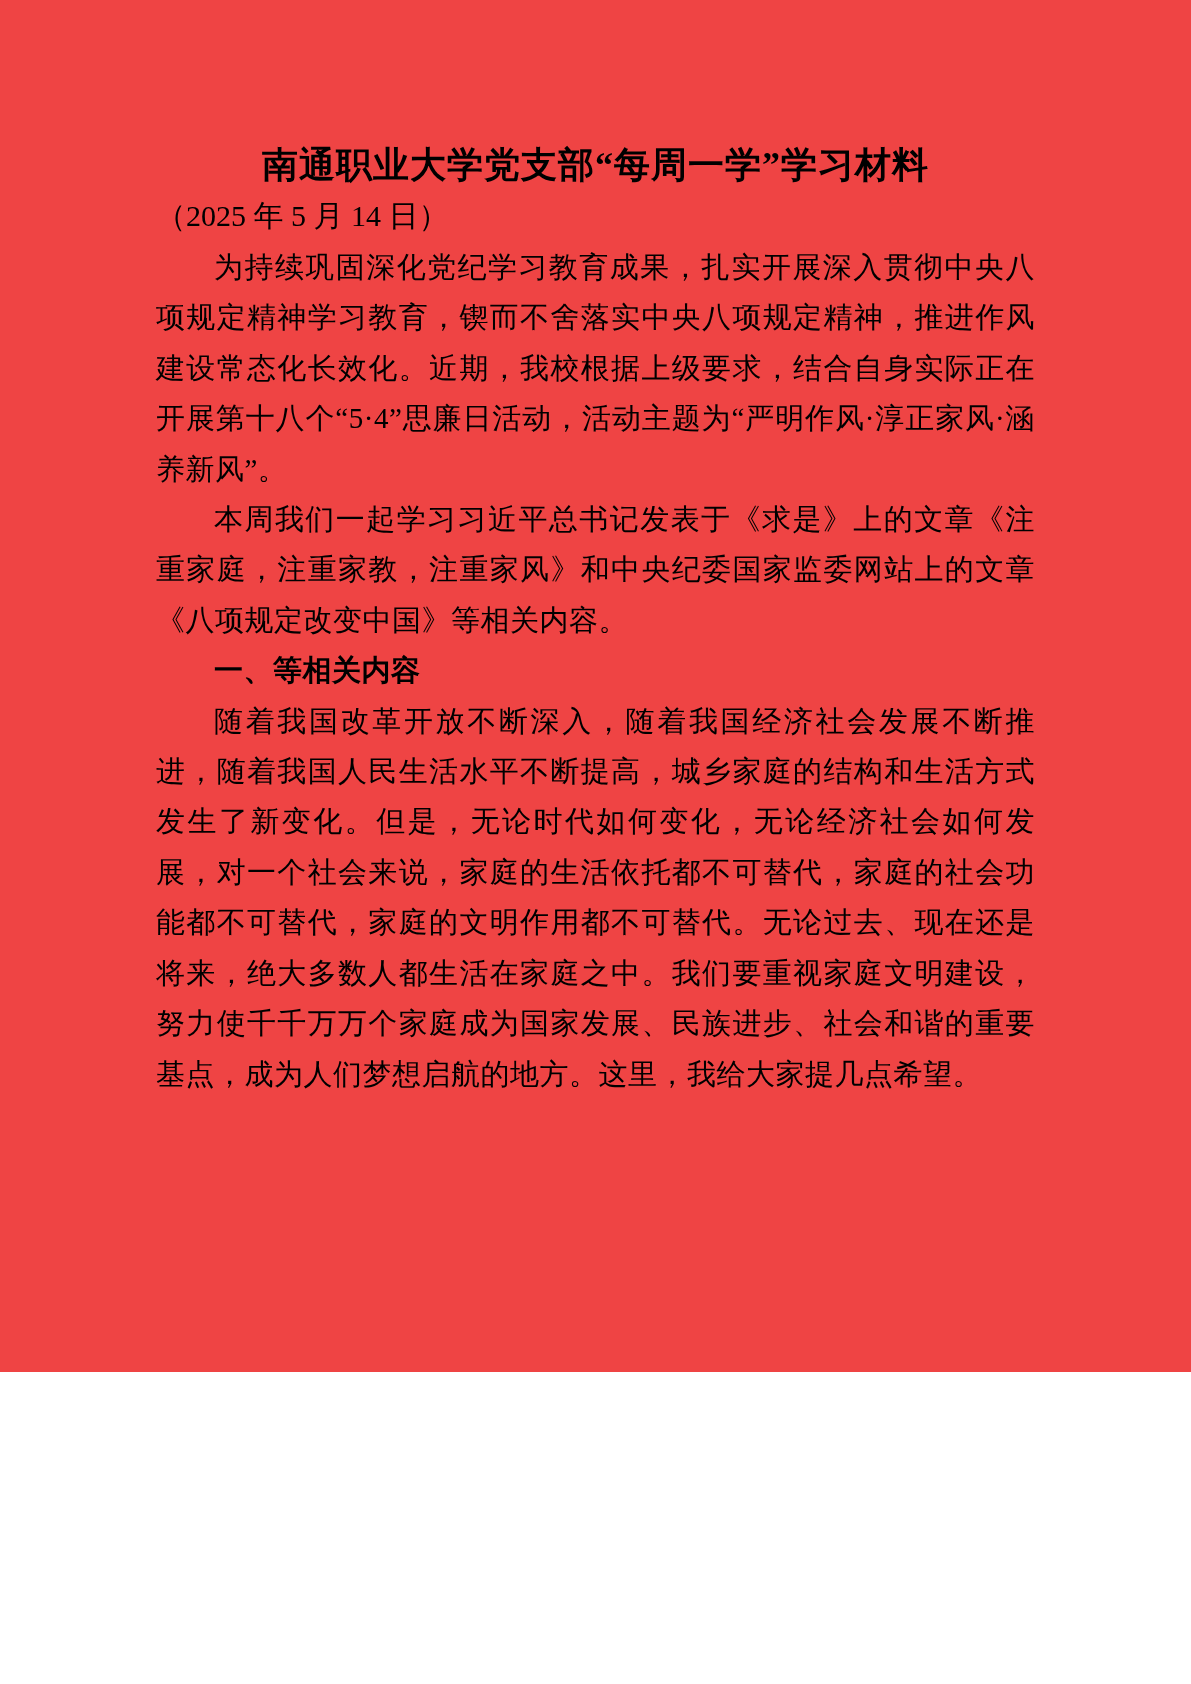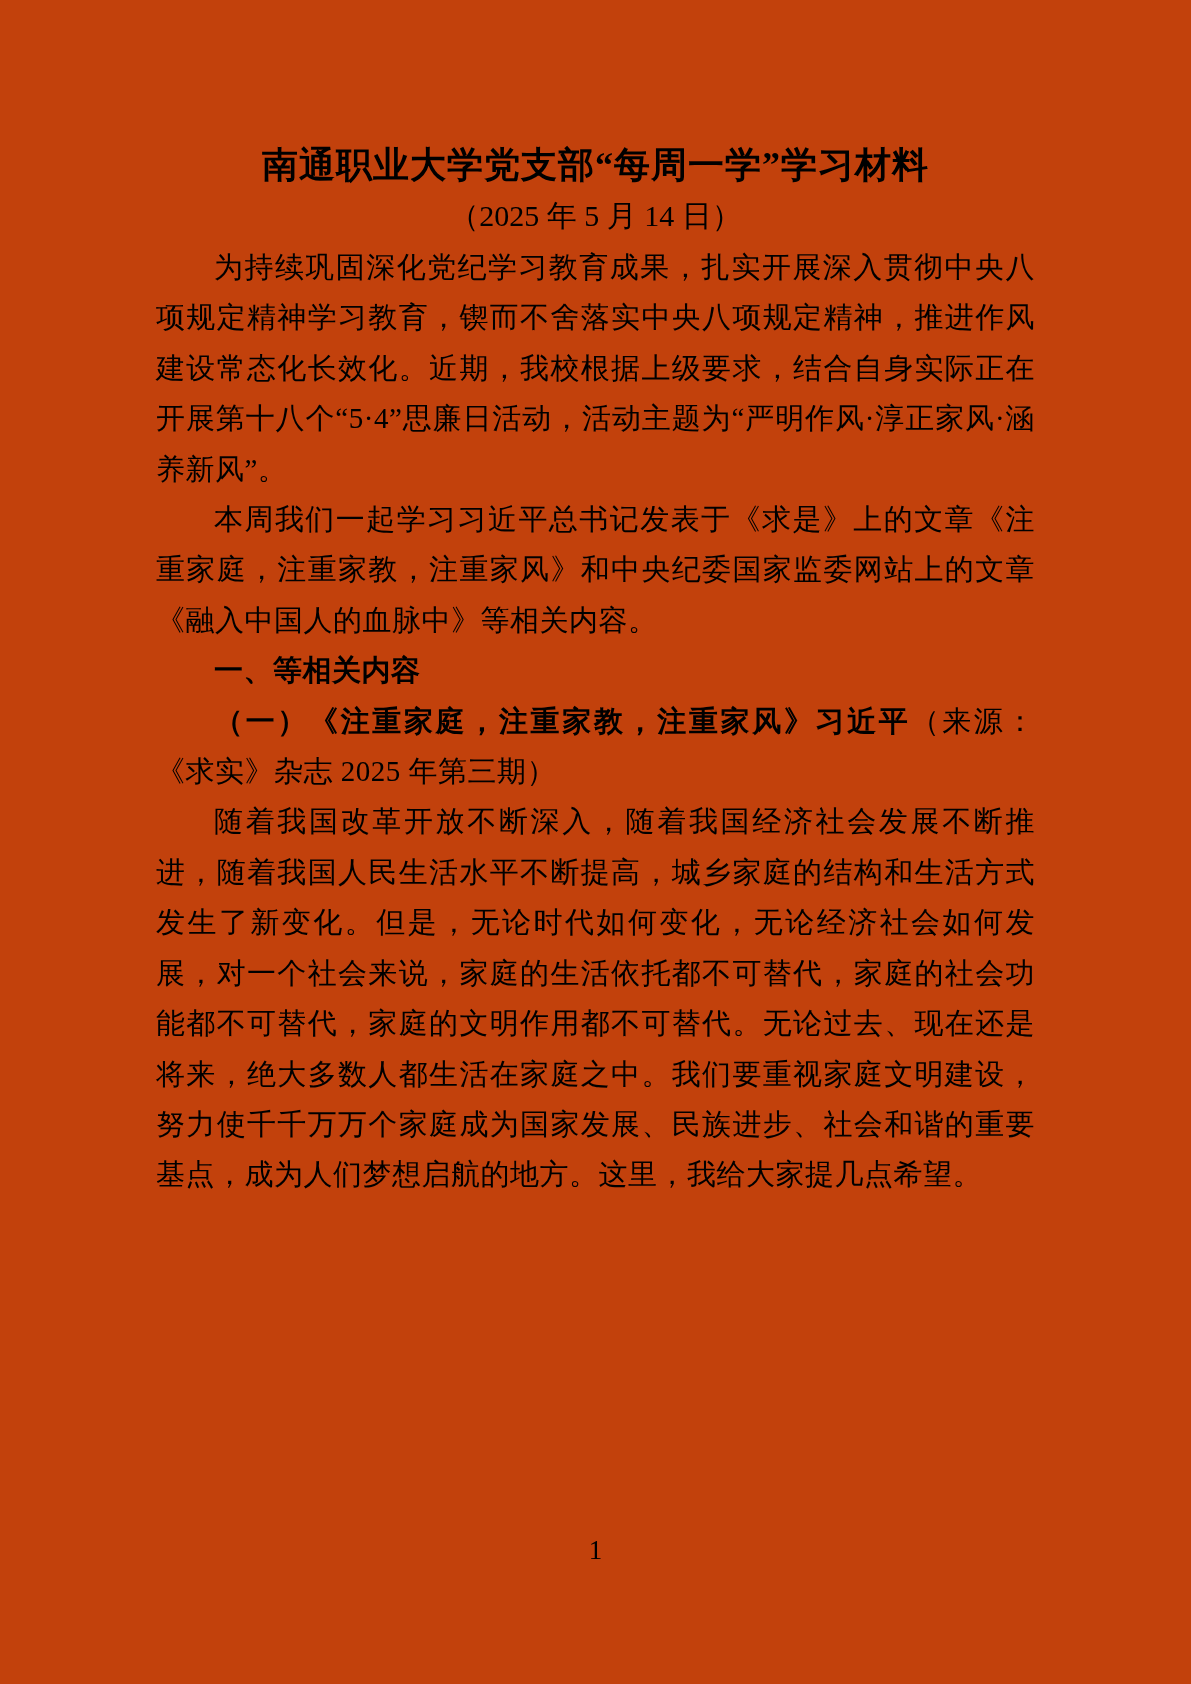--- a/index.html
+++ b/index.html
@@ -3,22 +3,22 @@
 <meta charset="utf-8">
 <style>
   html, body {
     margin: 0;
     padding: 0;
     background: #ffffff;
   }
   .page {
     position: relative;
     width: 1191px;
-    height: 1684px;
-    background: #c2410c;
+    height: 1372px;
+    background: #ef4444;
     color: #000000;
     font-family: "Liberation Serif", "DejaVu Serif", serif;
     overflow: hidden;
   }
   .content {
     position: absolute;
     left: 156px;
     top: 140px;
     width: 879px;
   }
@@ -27,21 +27,20 @@
     font-size: 36px;
     line-height: 50px;
     font-weight: bold;
     text-align: center;
     letter-spacing: 1px;
   }
   .doc-date {
     margin: 0;
     font-size: 30px;
     line-height: 52px;
-    text-align: center;
   }
   .body-text p {
     margin: 0;
     font-size: 29px;
     line-height: 50.4px;
     text-align: justify;
     letter-spacing: 0.5px;
   }
   .indent {
     text-indent: 2em;
@@ -73,25 +72,24 @@
 
     <h1 class="doc-title">南通职业大学党支部“每周一学”学习材料</h1>
 
     <div class="doc-date">（2025 年 5 月 14 日）</div>
 
     <div class="body-text">
 
 
       <p class="indent">为持续巩固深化党纪学习教育成果，扎实开展深入贯彻中央八项规定精神学习教育，锲而不舍落实中央八项规定精神，推进作风建设常态化长效化。近期，我校根据上级要求，结合自身实际正在开展第十八个“5·4”思廉日活动，活动主题为“严明作风·淳正家风·涵养新风”。</p>
 
-      <p class="indent">本周我们一起学习习近平总书记发表于《求是》上的文章《注重家庭，注重家教，注重家风》和中央纪委国家监委网站上的文章《融入中国人的血脉中》等相关内容。</p>
+      <p class="indent">本周我们一起学习习近平总书记发表于《求是》上的文章《注重家庭，注重家教，注重家风》和中央纪委国家监委网站上的文章《八项规定改变中国》等相关内容。</p>
 
       <p class="indent section-heading">一、等相关内容</p>
 
-      <p class="indent"><span class="subhead-bold">（一）《注重家庭，注重家教，注重家风》习近平</span><span>（来源：《求实》杂志 2025 年第三期）</span></p>
 
 
       <p class="indent">随着我国改革开放不断深入，随着我国经济社会发展不断推进，随着我国人民生活水平不断提高，城乡家庭的结构和生活方式发生了新变化。但是，无论时代如何变化，无论经济社会如何发展，对一个社会来说，家庭的生活依托都不可替代，家庭的社会功能都不可替代，家庭的文明作用都不可替代。无论过去、现在还是将来，绝大多数人都生活在家庭之中。我们要重视家庭文明建设，努力使千千万万个家庭成为国家发展、民族进步、社会和谐的重要基点，成为人们梦想启航的地方。这里，我给大家提几点希望。</p>
 
     </div>
   </div>
 
   <div class="page-number">1</div>
 </div>
 

